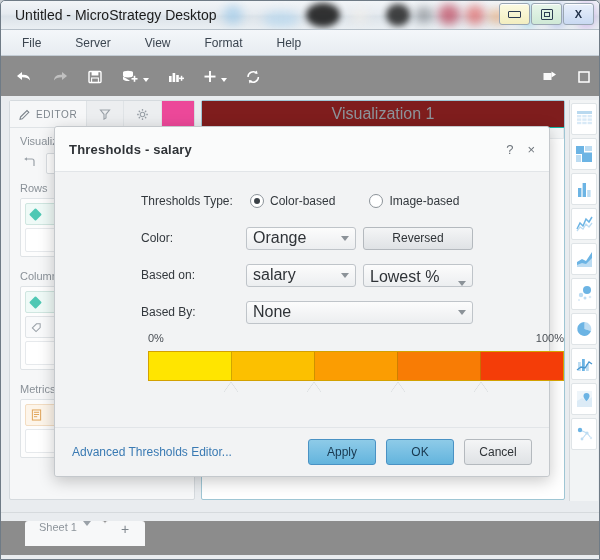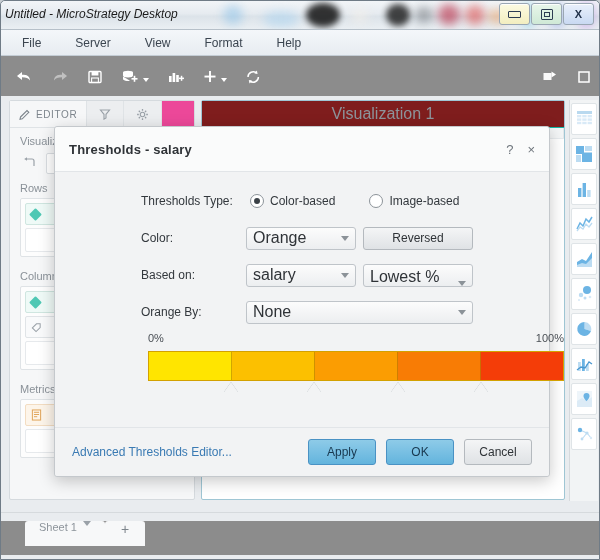--- a/index.html
+++ b/index.html
@@ -20,22 +20,22 @@
 
   
   .titlebar{
     position:relative;height:28px;
     background:linear-gradient(to bottom,#f2f5f8 0%,#e6ebf0 45%,#dce3e9 55%,#eaeff3 100%);
     border-bottom:1px solid #b6c0c9;
     border-radius:4px 4px 0 0;
     overflow:hidden;
   }
   .title-text{
-    position:absolute;left:4px;top:6px;
-    font-size:12px;color:#1b1b1b;white-space:nowrap;font-style:italic;
+    position:absolute;left:14px;top:6px;
+    font-size:14px;color:#1b1b1b;white-space:nowrap;
   }
   .aero-blobs{position:absolute;left:0;top:0;width:100%;height:100%;}
   .blob{position:absolute;border-radius:50%;filter:blur(5px);opacity:.55;}
   .winctl{position:absolute;top:2px;right:5px;display:flex;gap:1px;}
   .wbtn{
     width:29px;height:20px;border:1px solid #9aa7b3;border-radius:3px;
     display:flex;align-items:center;justify-content:center;
     box-shadow:inset 0 1px 0 rgba(255,255,255,.85);
   }
   .wbtn.min{background:linear-gradient(to bottom,#fdfbe2,#f3eec0);}
@@ -568,21 +568,21 @@
             <span class="sv">salary</span>
             <span class="sc"></span>
           </div>
           <div class="select" style="width:110px;margin-left:7px;align-items:flex-end;">
             <span class="sv">Lowest %</span>
             <span class="sc"></span>
           </div>
         </div>
 
         <div class="frow" style="padding-left:86px;">
-          <div class="flabel" style="width:105px;margin-left:0;">Orange By:</div>
+          <div class="flabel" style="width:105px;margin-left:0;">Based By:</div>
           <div class="select" style="width:227px;">
             <span class="sv">None</span>
             <span class="sc"></span>
           </div>
         </div>
 
         <div class="tbar-wrap">
           <div class="tbar-labels">
             <span>0%</span>
             <span>100%</span>

